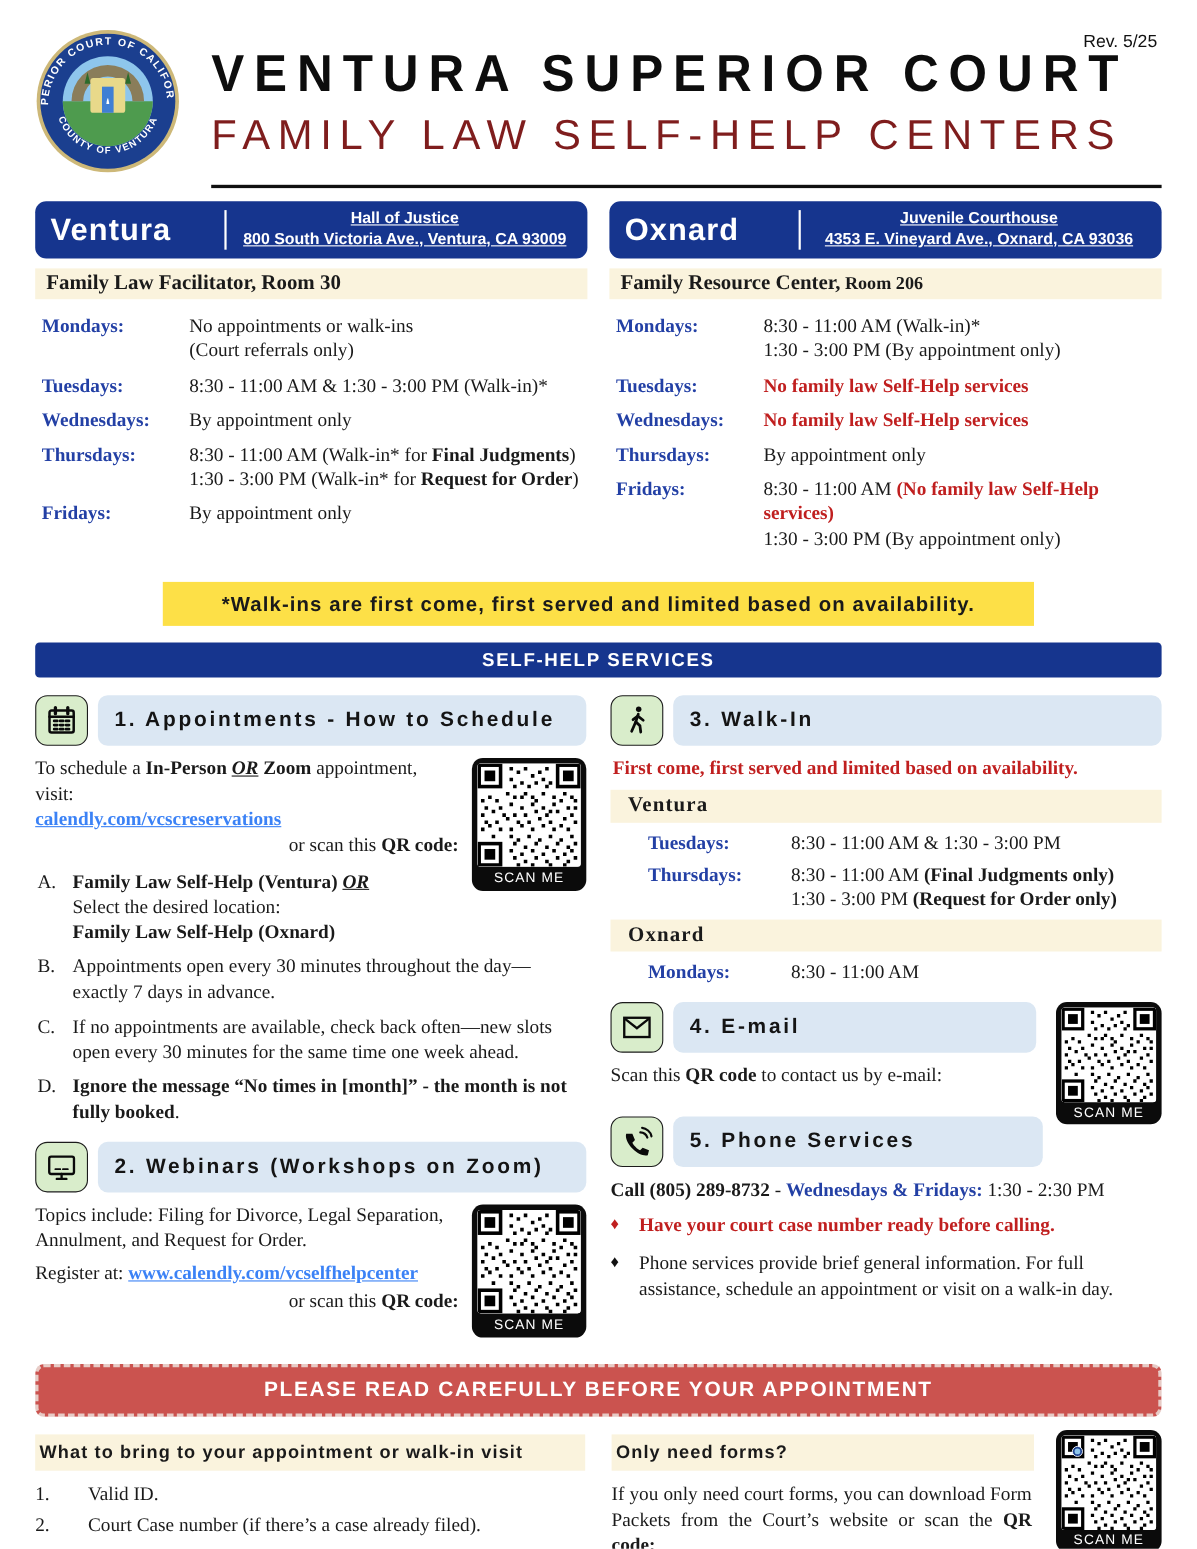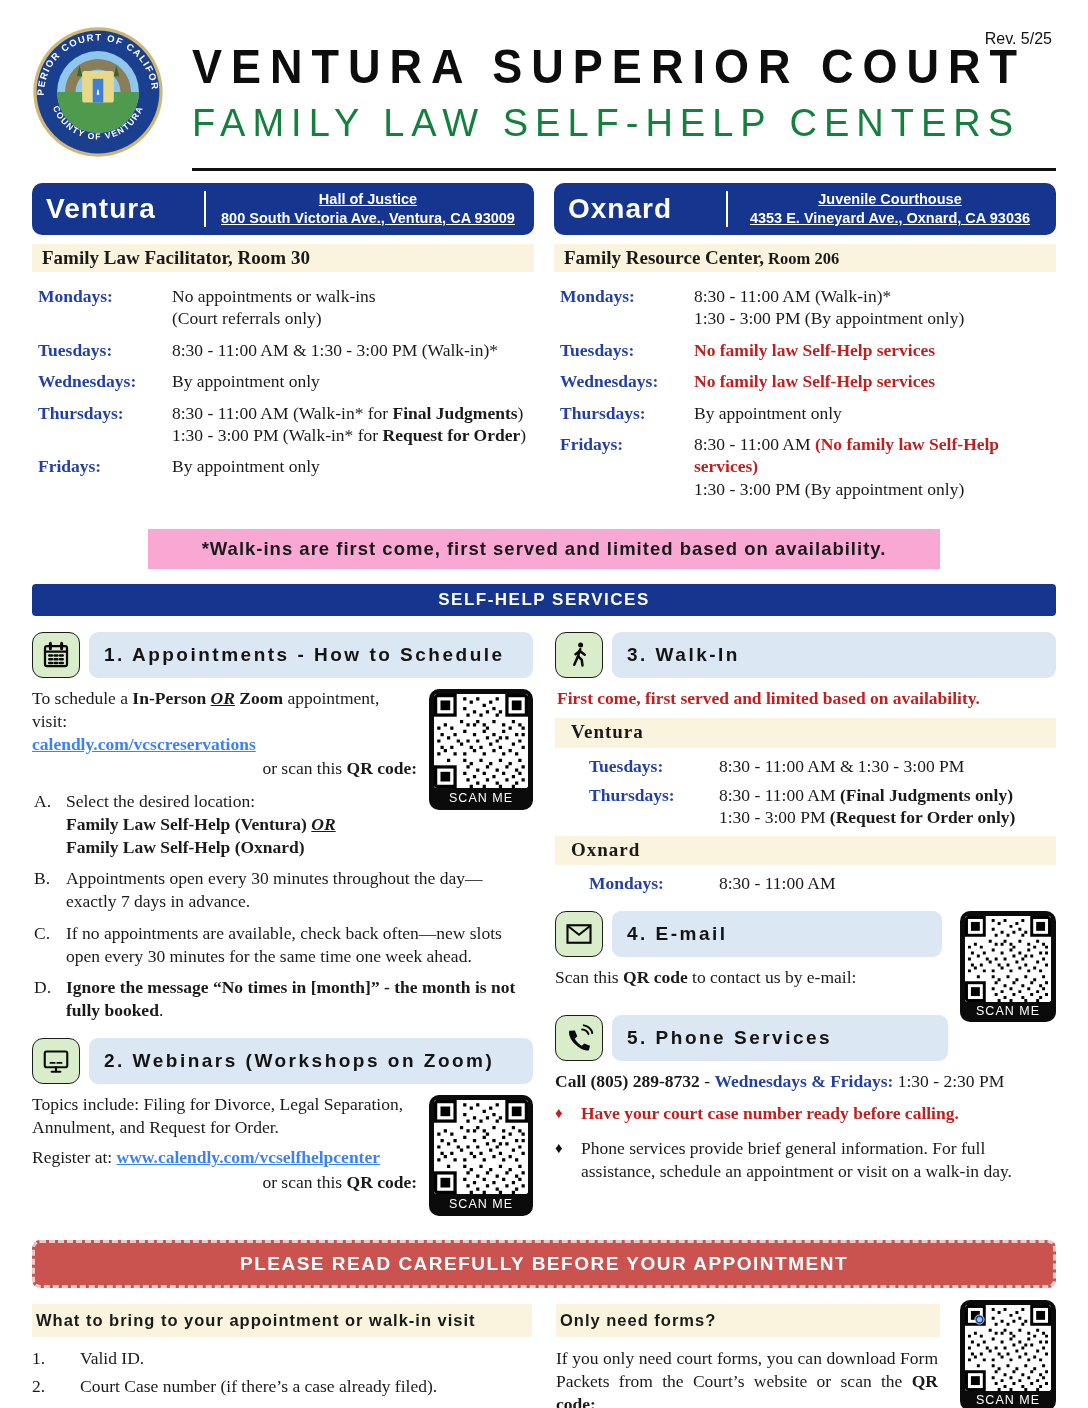--- a/index.html
+++ b/index.html
@@ -6,21 +6,21 @@
   html,body { background:#fff; }
   body { width:1088px; height:1408px; font-family:"Liberation Serif", serif; color:#1a1a1a; overflow:hidden; }
   .page { width:1088px; height:1204px; padding:22px 32px 0 32px; position:relative; }
 
   
   .hdr { display:flex; align-items:flex-start; position:relative; }
   .rev { position:absolute; right:4px; top:8px; font-family:"Liberation Sans",sans-serif; font-size:16px; color:#111; }
   .seal { width:132px; height:132px; flex:0 0 132px; margin-top:4px; }
   .hdr-titles { margin-left:28px; padding-top:18px; }
   .hdr-title { font-family:"Liberation Sans",sans-serif; font-weight:bold; font-size:45px; letter-spacing:9px; color:#0d0d0d; transform:scaleY(1.05); transform-origin:left top; white-space:nowrap; }
-  .hdr-sub { font-family:"Liberation Sans",sans-serif; font-size:38px; letter-spacing:7px; color:#15803d; margin-top:10px; white-space:nowrap; }
+  .hdr-sub { font-family:"Liberation Sans",sans-serif; font-size:38px; letter-spacing:7px; color:#7f1d1d; margin-top:10px; white-space:nowrap; }
   .hdr-rule { border:none; border-top:3px solid #101010; margin:10px 0 0 160px; }
 
   
   .loc-grid { display:grid; grid-template-columns:1fr 1fr; gap:20px; margin-top:12px; }
   .loc-bar { background:#16358e; border-radius:10px; color:#fff; display:flex; align-items:center; padding:5px 14px; min-height:52px; }
   .loc-name { font-family:"Liberation Sans",sans-serif; font-weight:bold; font-size:28px; letter-spacing:1px; flex:0 0 158px; }
   .loc-div { width:2px; height:36px; background:#fff; margin:0 10px 0 0; }
   .loc-addr { flex:1; text-align:center; font-family:"Liberation Sans",sans-serif; font-weight:bold; font-size:14.5px; line-height:1.3;text-decoration:underline; }
   .room-bar { background:#faf3dd; margin-top:9px; padding:3px 10px; font-weight:bold; font-size:19px; }
   .room-bar .small { font-size:16.5px; }
@@ -30,21 +30,21 @@
   .day { color:#2340a5; font-weight:bold; }
 
   
   .b { font-weight:bold; }
   .bi { font-weight:bold; font-style:italic; text-decoration:underline; }
   .r { font-weight:bold; color:#c01f1f; }
   .blue { font-weight:bold; color:#2340a5; }
   .link { font-weight:bold; color:#3b82f6; text-decoration:underline; cursor:pointer; }
 
   
-  .walkins-banner { width:792px; margin:20px auto 0; background:#f9a8d4; text-align:center; font-family:"Liberation Sans",sans-serif; font-weight:bold; font-size:18.5px; letter-spacing:1px; padding:9px 4px; }
+  .walkins-banner { width:792px; margin:20px auto 0; background:#fde047; text-align:center; font-family:"Liberation Sans",sans-serif; font-weight:bold; font-size:18.5px; letter-spacing:1px; padding:9px 4px; }
   .selfhelp-bar { margin-top:15px; background:#16358e; border-radius:4px; color:#fff; text-align:center; font-family:"Liberation Sans",sans-serif; font-weight:bold; font-size:17px; letter-spacing:1.5px; padding:6px 0; }
 
   
   .svc-grid { display:grid; grid-template-columns:1fr 1fr; gap:22px; margin-top:16px; }
   .sec-hdr { display:flex; align-items:stretch; margin-bottom:9px; }
   .icon-box { width:48px; min-height:46px; background:#d9edcb; border:1.6px solid #1c1c1c; border-radius:11px; display:flex; align-items:center; justify-content:center; margin-right:9px; flex:0 0 48px; }
   .icon-box svg { width:30px; height:30px; }
   .title-bar { flex:1; background:#dbe7f3; border-radius:9px; display:flex; align-items:center; padding-left:15px; font-family:"Liberation Sans",sans-serif; font-weight:bold; font-size:19px; letter-spacing:2.5px; color:#141414; min-height:42px; }
   .title-bar.short { flex:0 1 330px; }
   .svc-body { font-size:17.5px; line-height:1.3; }
@@ -250,22 +250,22 @@
               </svg>
             <div class="qr-label">SCAN ME</div>
           </div>
           <div><span>To schedule a </span><span class="b">In-Person</span><span> </span><span class="bi">OR</span><span> </span><span class="b">Zoom</span><span> appointment, visit:</span></div>
           <div><span class="link">calendly.com/vcscreservations</span></div>
           <div class="scan-right"><span>or scan this </span><span class="b">QR code:</span></div>
           <div class="lettered">
             <div class="litem">
               <div class="marker">A.</div>
               <div>
+                <div><span class="b">Family Law Self-Help (Ventura) </span><span class="bi">OR</span></div>
                 <div><span>Select the desired location:</span></div>
-                <div><span class="b">Family Law Self-Help (Ventura) </span><span class="bi">OR</span></div>
                 <div><span class="b">Family Law Self-Help (Oxnard)</span></div>
               </div>
             </div>
             <div class="litem">
               <div class="marker">B.</div>
               <div><span>Appointments open every 30 minutes throughout the day—exactly 7 days in advance.</span></div>
             </div>
             <div class="litem">
               <div class="marker">C.</div>
               <div><span>If no appointments are available, check back often—new slots open every 30 minutes for the same time one week ahead.</span></div>

